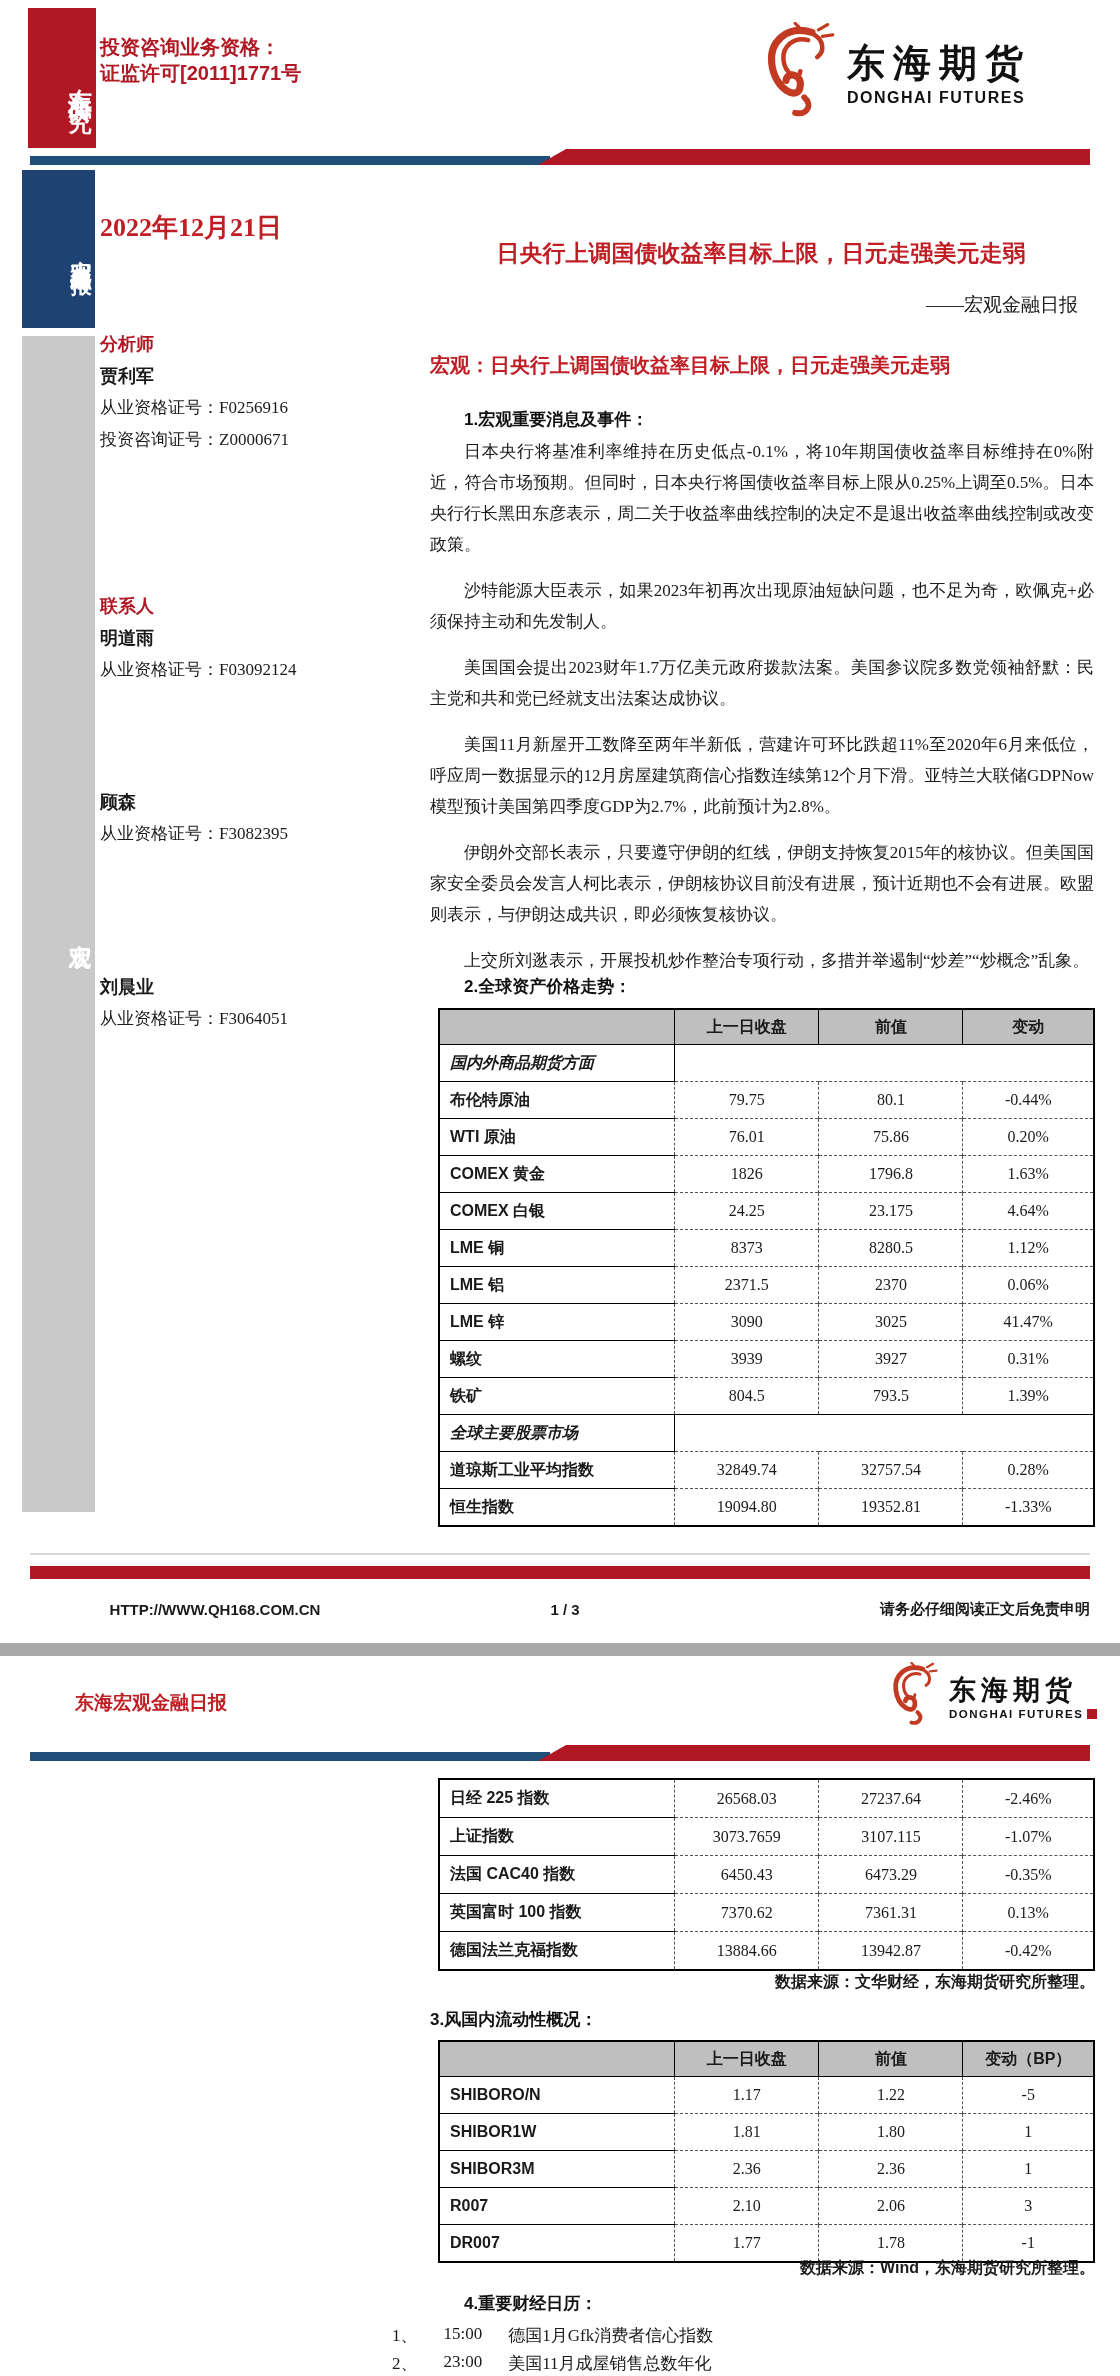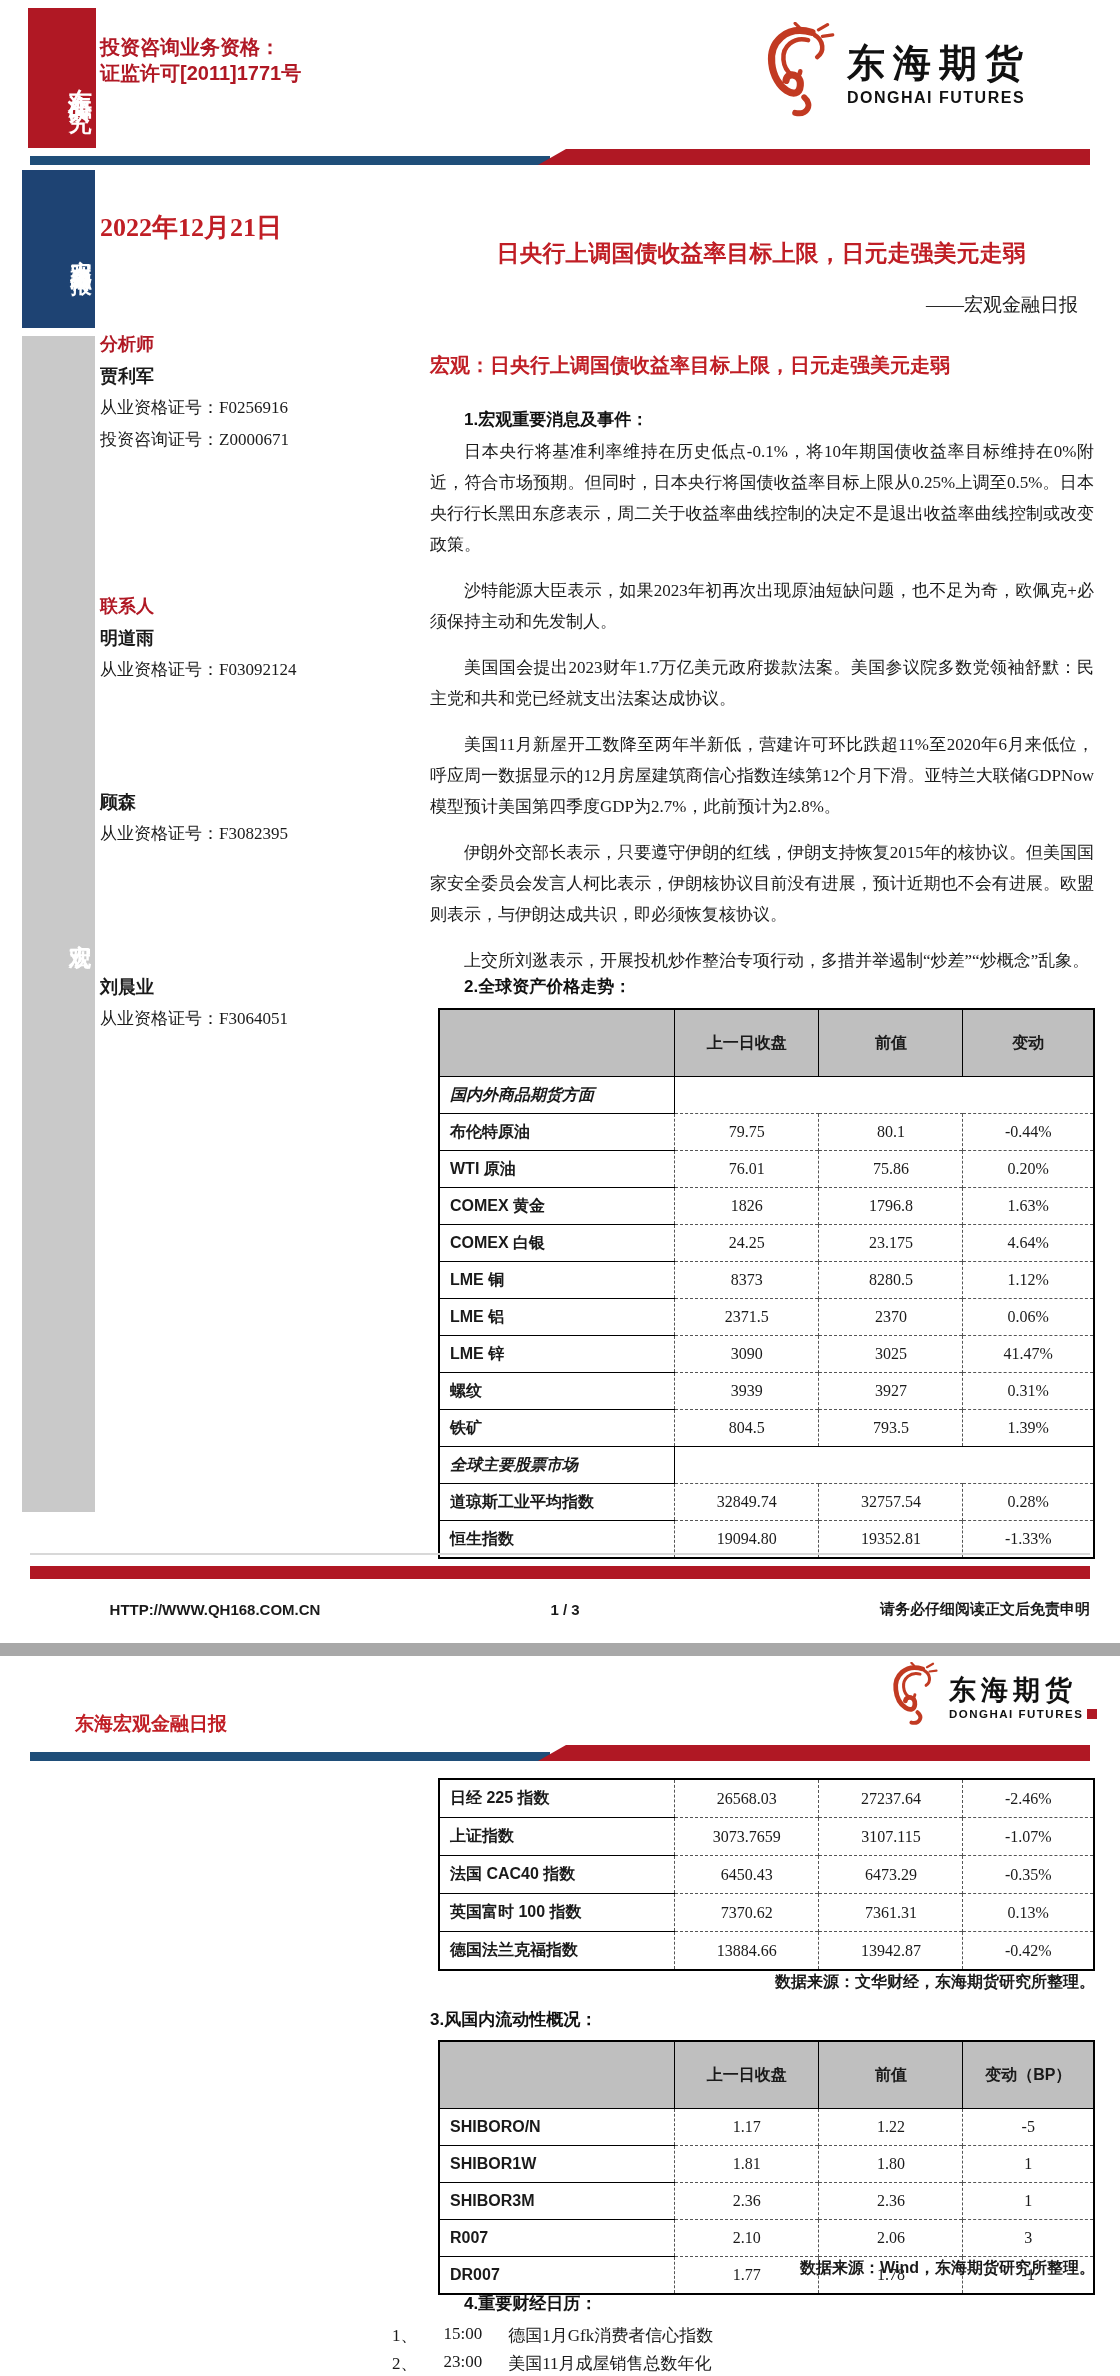--- a/index.html
+++ b/index.html
@@ -48,21 +48,21 @@
   .h-section{left:430px;top:352px;width:664px;color:#c01e25;font-weight:700;font-size:20px;
           font-family:"Liberation Sans",sans-serif;}
   .h-block{font-weight:700;font-size:17px;font-family:"Liberation Sans",sans-serif;color:#111;}
   .indent{text-indent:34px;}
   .paras{left:430px;top:436px;width:664px;}
   .paras p{margin:0 0 15px 0;font-size:17px;line-height:31px;text-indent:2em;text-align:justify;}
 
   
   .rtable{border-collapse:collapse;width:100%;table-layout:fixed;border:2px solid #000;}
   .rtable th{background:#bfbfbf;border:1px solid #000;font-family:"Liberation Sans",sans-serif;
-             font-weight:700;font-size:16px;height:34px;padding:16px 6px;}
+             font-weight:700;font-size:16px;height:34px;padding:0 6px;}
   .rtable td{height:36px;padding:0 10px;font-size:16px;}
   .c-label{border-top:1px solid #000;font-family:"Liberation Sans",sans-serif;font-weight:700;
            font-size:15.5px;text-align:left;}
   .c-val{border-top:1px dashed #555;border-left:1px dashed #555;text-align:center;
          font-family:"Liberation Serif",serif;}
   .section{font-family:"Liberation Serif",serif;font-style:italic;font-size:16px;}
   .c-sectionval{border-top:1px solid #000;border-left:1px solid #000;}
   .t2 td{height:37px;}
   .src{text-align:right;font-weight:700;font-size:16px;font-family:"Liberation Sans",sans-serif;}
 
@@ -71,21 +71,21 @@
   .foot-red{left:30px;top:1566px;width:1060px;height:13px;background:#b01824;}
   .foot-row{left:30px;top:1600px;width:1060px;display:flex;align-items:center;
             font-family:"Liberation Sans",sans-serif;font-weight:700;font-size:15px;}
   .foot-row .fl{flex:1;text-align:center;padding-left:10px;}
   .foot-row .fc{flex:1;text-align:center;}
   .foot-row .fr{flex:1;text-align:right;}
   .separator{left:0;top:1643px;width:1120px;height:13px;background:#a8a8a8;}
 
   
   .p2title{left:75px;top:1690px;color:#c01e25;font-weight:700;font-size:19px;
-           font-family:"Liberation Sans",sans-serif;margin-top:21px;}
+           font-family:"Liberation Sans",sans-serif;}
   .cal-line{font-size:17px;display:flex;gap:26px;}
 </style>
 </head>
 <body>
 
 <div class="page">
 
   <div class="abs banner banner-research">东海研究</div>
 
   <div class="abs qual">

